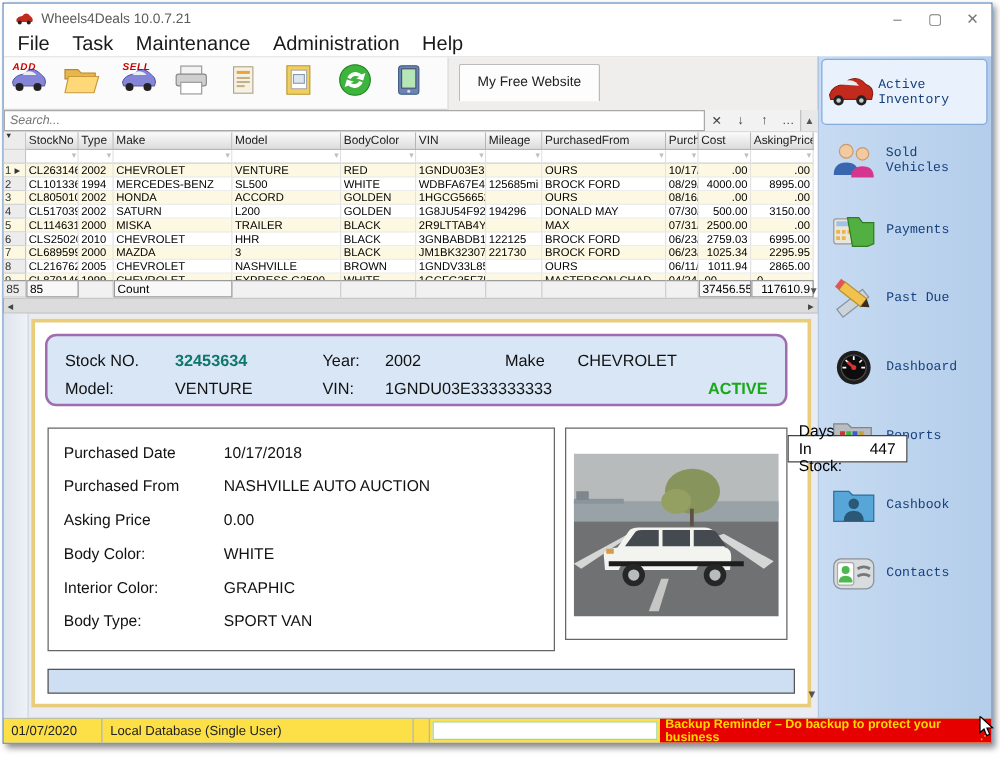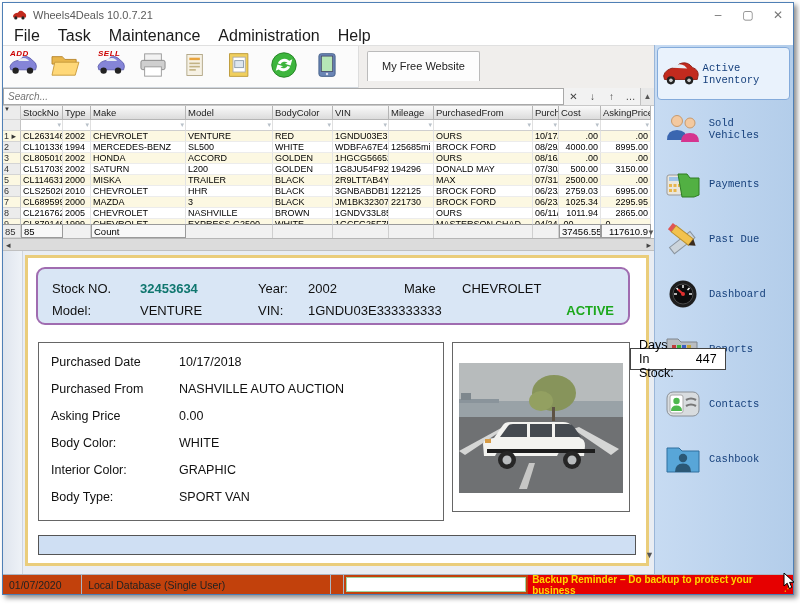--- a/index.html
+++ b/index.html
@@ -74,21 +74,21 @@
   .days-box .d-val { margin-left:22px; }
   .bottom-strip { position:absolute; left:10px; right:10px; bottom:8px; height:20px; background:#cfdff3; border:1px solid #555; }
   .detail-chevron { position:absolute; right:0px; bottom:14px; font-size:9px; color:#555; }
   
   .sidebar { flex:1; background:linear-gradient(to right,#c7dbf2,#b3cdea); border-left:1px solid #9ab6d8; padding-top:2px; }
   .side-item { height:53px; margin:0 3px 2px 2px; display:flex; align-items:center; border-radius:4px; }
   .side-item.selected { background:#e9f2fc; border:1px solid #84abdb; }
   .side-item .s-icon { width:52px; display:flex; justify-content:center; }
   .side-item .s-label { font-size:10.5px; color:#16407c;font-family:Liberation Mono, monospace; }
   
-  .statusbar { height:20px; flex:0 0 auto; background:#c2410c; border-top:1px solid #aab6c4; display:flex; align-items:stretch; font-size:10.5px; color:#222; }
+  .statusbar { height:20px; flex:0 0 auto; background:#fde047; border-top:1px solid #aab6c4; display:flex; align-items:stretch; font-size:10.5px; color:#222; }
   .sb-cell { border-right:1px solid #aab6c4; display:flex; align-items:center; padding:0 6px; overflow:hidden; white-space:nowrap; }
   .sb-date { width:80px; }
   .sb-db { width:252px; }
   .sb-fill { flex:1; }
   .sb-progress { width:182px; background:#fff; border:1px solid #9fd49f; margin:2px 2px; }
   .sb-backup { width:268px; background:#e60000; color:#ffd800; font-weight:bold; font-size:10px; display:flex; align-items:center; padding:0 4px; position:relative; }
   .grip { position:absolute; right:1px; bottom:1px; font-size:8px; color:#ffd800; opacity:.8;}
   .cursor { position:absolute; left:783px; top:573px; z-index:50; }
 </style>
 </head>
@@ -569,39 +569,39 @@
               <rect x="7" y="11" width="4" height="13" fill="#c23b3b"></rect>
               <rect x="12" y="11" width="4" height="13" fill="#3bb53b"></rect>
               <rect x="17" y="11" width="4" height="13" fill="#3b5fc2"></rect>
               <rect x="22" y="11" width="4" height="13" fill="#c2a33b"></rect>
             </svg>
           </span>
           <span class="s-label">Reports</span>
         </div>
         <div class="side-item">
           <span class="s-icon">
+            <svg width="36" height="30" viewBox="0 0 36 30">
+              <path d="M2 4 h12 l3 3 h17 v21 H2z" fill="#58a6d8" stroke="#2e6e9e"></path>
+              <circle cx="18" cy="14" r="4.2" fill="#2b5876"></circle>
+              <path d="M10 28 q0-8.5 8-8.5 q8 0 8 8.5z" fill="#2b5876"></path>
+            </svg>
+          </span>
+          <span class="s-label">Cashbook</span>
+        </div>
+        <div class="side-item">
+          <span class="s-icon">
             <svg width="36" height="28" viewBox="0 0 36 28">
               <rect x="2" y="2" width="32" height="24" rx="6" fill="#d8dcdf" stroke="#8a9096"></rect>
               <rect x="5" y="5" width="13" height="18" rx="2" fill="#fff" stroke="#aaa"></rect>
               <circle cx="11.5" cy="11" r="3.2" fill="#4db84d"></circle>
               <path d="M6 21 q0-5.5 5.5-5.5 q5.5 0 5.5 5.5z" fill="#4db84d"></path>
               <path d="M21 10 q5-3 10 0 M21 16 q5-3 10 0" stroke="#777" fill="none" stroke-width="2.2"></path>
             </svg>
           </span>
           <span class="s-label">Contacts</span>
-        </div>
-        <div class="side-item">
-          <span class="s-icon">
-            <svg width="36" height="30" viewBox="0 0 36 30">
-              <path d="M2 4 h12 l3 3 h17 v21 H2z" fill="#58a6d8" stroke="#2e6e9e"></path>
-              <circle cx="18" cy="14" r="4.2" fill="#2b5876"></circle>
-              <path d="M10 28 q0-8.5 8-8.5 q8 0 8 8.5z" fill="#2b5876"></path>
-            </svg>
-          </span>
-          <span class="s-label">Cashbook</span>
         </div>
       </div>
   </div>
 
   <div class="statusbar">
     <span class="sb-cell sb-date">01/07/2020</span>
     <span class="sb-cell sb-db">Local Database (Single User)</span>
     <span class="sb-cell sb-fill"></span>
     <span class="sb-progress"></span>
     <span class="sb-backup">

